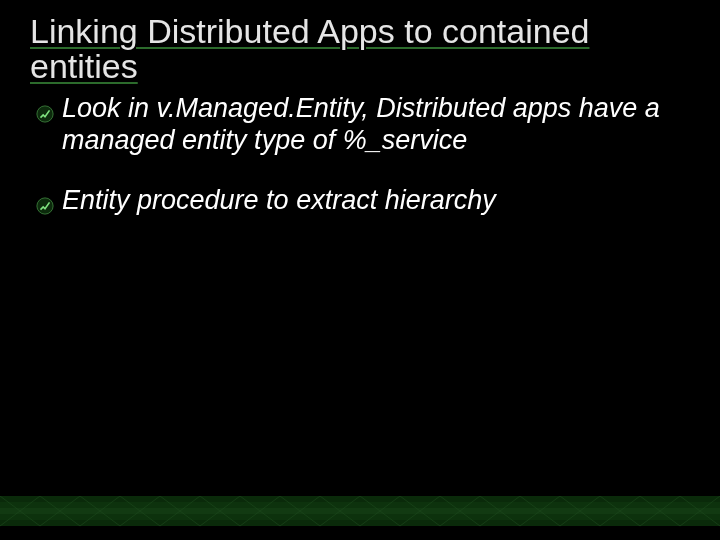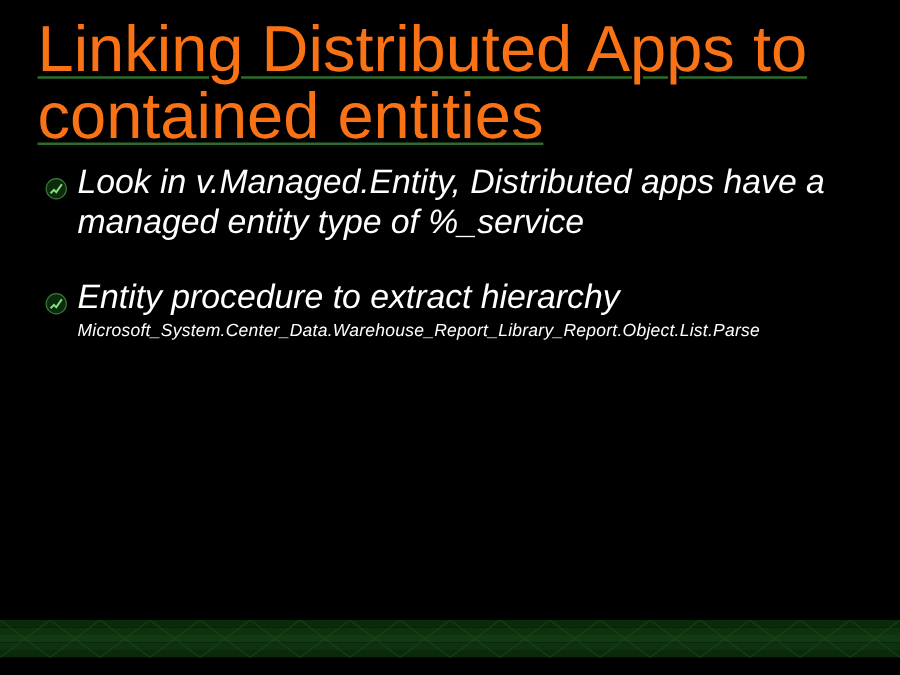--- a/index.html
+++ b/index.html
@@ -15,24 +15,24 @@
   }
   .slide {
     position: relative;
     width: 720px;
     height: 540px;
     box-sizing: border-box;
     padding: 14px 30px 0 30px;
   }
   h1.title {
     margin: 0 0 2px 0;
-    font-size: 52px;
+    font-size: 34px;
     line-height: 1.02;
     font-weight: 400;
-    color: #f97316;
+    color: #e5e5e5;
     text-decoration: underline;
     text-decoration-color: #2c6b2c;
     text-decoration-thickness: 2px;
     text-underline-offset: 4px;
     letter-spacing: 0px;
   }
   ul.bullets {
     list-style: none;
     margin: 10px 0 0 0;
     padding: 0;
@@ -88,21 +88,20 @@
     </li>
 
     <li>
       <span class="icon">
         <svg width="18" height="18" viewBox="0 0 20 20">
           <circle cx="10" cy="10" r="9" fill="#0c2a0c" stroke="#3a7a3a" stroke-width="1"></circle>
           <path d="M5 14 L8 11 L10 13 L15 6" stroke="#7fe27f" stroke-width="1.8" fill="none"></path>
         </svg>
       </span>
       <span>Entity procedure to extract hierarchy</span>
-      <div class="subtext">Microsoft_System.Center_Data.Warehouse_Report_Library_Report.Object.List.Parse</div>
     </li>
 
 
   </ul>
 
   <div class="footer-bands">
     <svg width="720" height="44" viewBox="0 0 720 44">
       <rect x="0" y="0" width="720" height="6" fill="#0a2a0a"></rect>
       <rect x="0" y="6" width="720" height="6" fill="#0d320d"></rect>
       <rect x="0" y="12" width="720" height="6" fill="#123a12"></rect>

